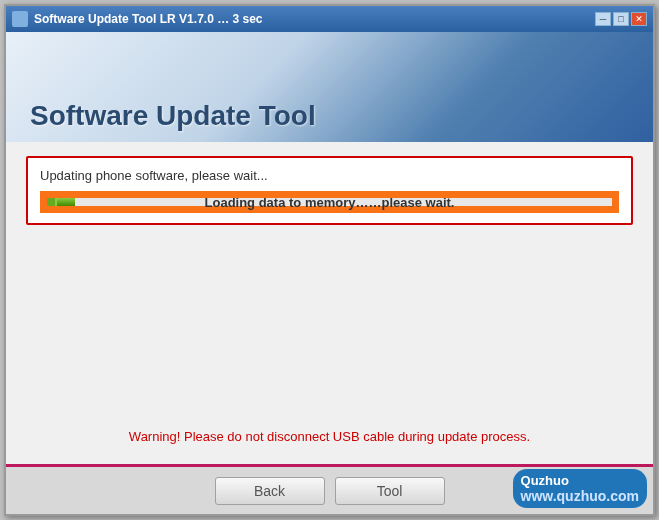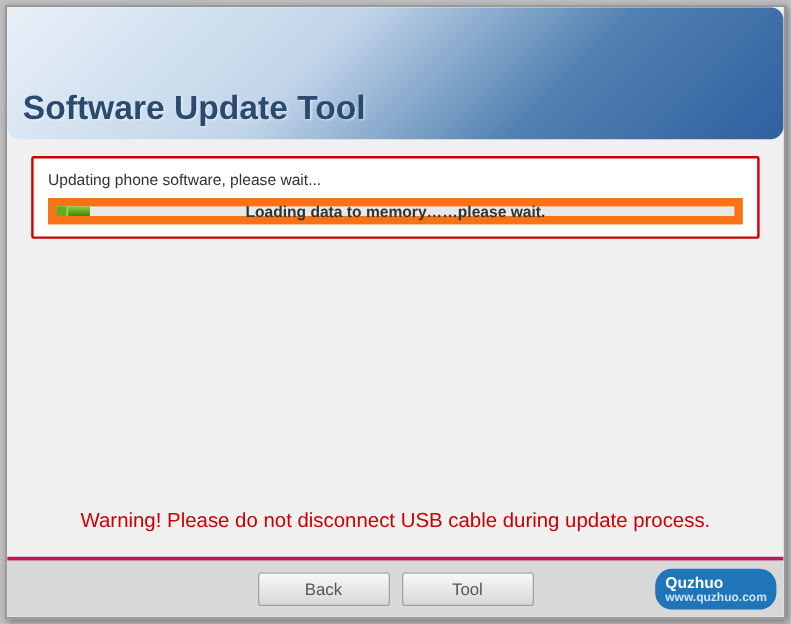--- a/index.html
+++ b/index.html
@@ -78,24 +78,23 @@
       flex-direction: column;
       background: #f0f0f0;
       overflow: hidden;
     }
 
     .header-banner {
       height: 110px;
       background: linear-gradient(135deg, #e8f0f8 0%, #c0d4e8 40%, #5080b0 70%, #3060a0 100%);
       display: flex;
       align-items: flex-end;
-      padding: 10px 13px;
+      padding: 10px 24px;
       position: relative;
       flex-shrink: 0;
-      border-radius: 11px;
     }
 
     .header-title {
       font-size: 28px;
       font-weight: bold;
       color: #2a4a70;
       text-shadow: 1px 1px 2px rgba(255,255,255,0.6);
     }
 
     .main-body {
@@ -174,21 +173,21 @@
       font-size: 13px;
       color: #cc0000;
       margin-left: 4px;
     }
 
     .spacer {
       flex: 1;
     }
 
     .warning-text {
-      font-size: 17px;
+      font-size: 13px;
       color: #cc0000;
       text-align: center;
       padding-bottom: 6px;
     }
 
     .footer {
       height: 50px;
       background: #d8d8d8;
       border-top: 3px solid #be185d;
       display: flex;
@@ -229,20 +228,29 @@
       width: 651px;
       height: 512px;
     }
   </style>
 </head>
 <body>
 
 <div class="window-wrapper">
   <div class="window">
 
+    <div class="titlebar">
+      <div class="titlebar-icon"></div>
+      <span class="titlebar-title">Software Update Tool LR V1.7.0 … 3 sec</span>
+      <div class="titlebar-buttons">
+        <div class="titlebar-btn">─</div>
+        <div class="titlebar-btn">□</div>
+        <div class="titlebar-btn close">✕</div>
+      </div>
+    </div>
 
     <div class="content-area">
 
       <div class="header-banner">
         <span class="header-title">Software Update Tool</span>
       </div>
 
       <div class="main-body">
 
         <div class="progress-box">
@@ -265,15 +273,15 @@
       <div class="footer">
         <button class="footer-btn">Back</button>
         <button class="footer-btn">Tool</button>
       </div>
 
     </div>
   </div>
 
   <div class="watermark" style="position:absolute;bottom:8px;right:8px;background:rgba(0,100,180,0.85);padding:4px 8px;border-radius:14px;">
     <div style="font-size:13px;font-weight:bold;color:#fff;">Quzhuo</div>
-    <div style="font-size:10px;color:#cce4ff;">www.quzhuo.com</div>
+    <div style="font-size:14px;color:#cce4ff;">www.quzhuo.com</div>
   </div>
 </div>
 
 </body></html>

